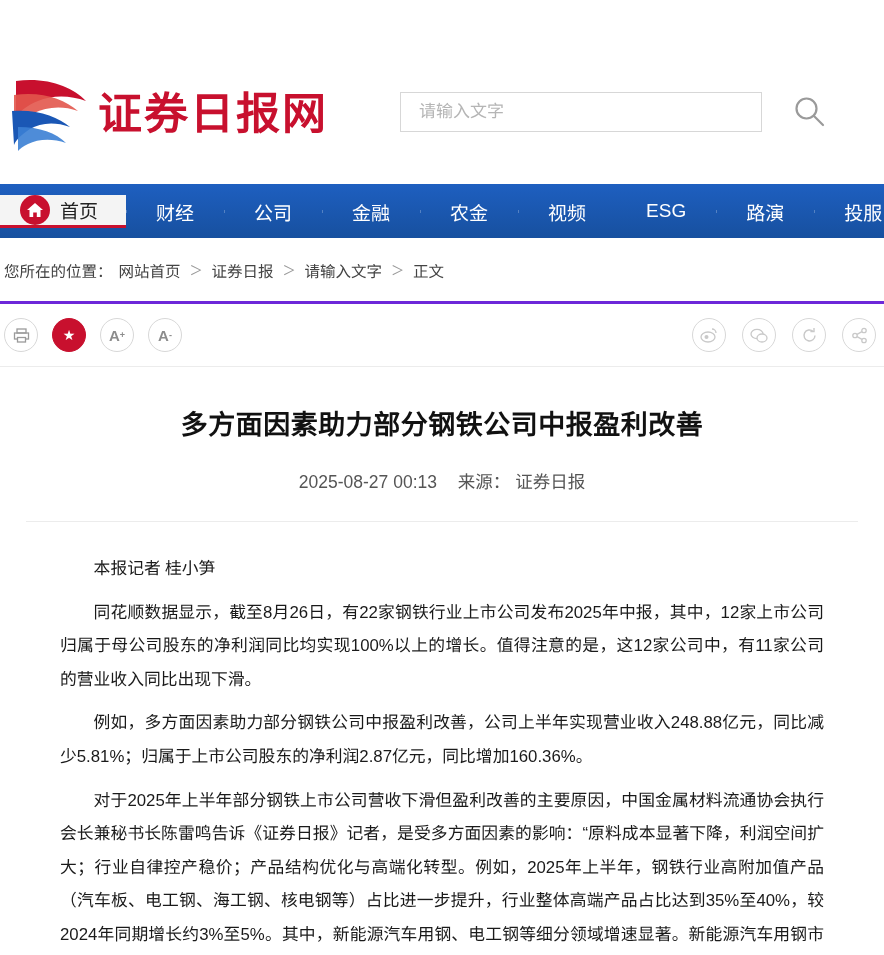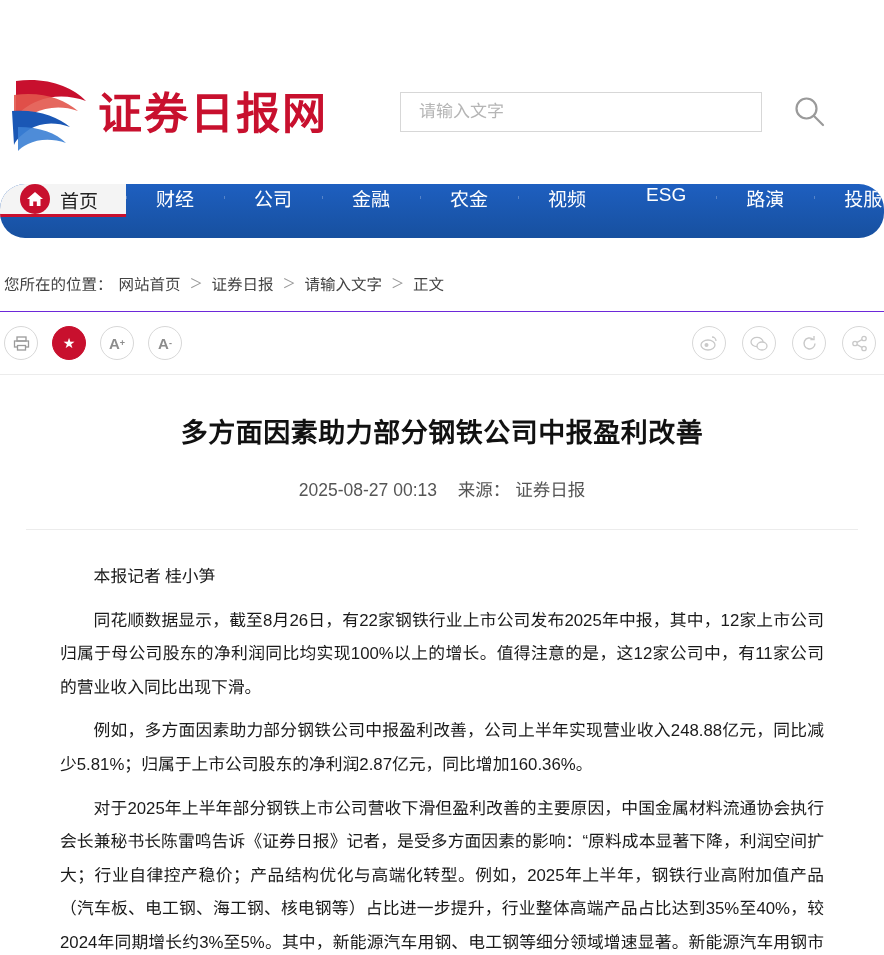--- a/index.html
+++ b/index.html
@@ -96,24 +96,23 @@
     background: transparent;
     border: 0;
   }
 
   
   .nav {
     height: 54px;
     background: #1a57b5;
     background: linear-gradient(180deg,#1e5fc0 0%, #17509f 100%);
     display: flex;
-    align-items: flex-start;
+    align-items: center;
     color: #fff;
     overflow: hidden;
-    border-radius: 25px;
   }
   .nav-item {
     display: flex;
     align-items: center;
     justify-content: center;
     padding: 0 30px;
     font-size: 19px;
     color: #ffffff;
     position: relative;
     cursor: pointer;
@@ -140,28 +139,27 @@
     display: inline-flex;
     align-items: center;
     justify-content: center;
     margin-right: 10px;
     flex: none;
   }
   .home-icon svg { display: block; }
 
   
   .breadcrumb {
-    height: 58px;
+    height: 66px;
     display: flex;
     align-items: center;
     font-size: 15.5px;
     color: #444;
     padding-left: 4px;
-    border-bottom: 1px solid #6d28d9;
-    margin-top: 16px;
+    border-bottom: 3px solid #6d28d9;
   }
   .breadcrumb .label { color: #444; margin-right: 6px; }
   .breadcrumb a { color: #444; text-decoration: none; cursor: pointer; text-align: center; }
   .breadcrumb .sep { color: #999; margin: 0 9px; font-size: 13px; }
 
   
   .toolrow {
     height: 62px;
     display: flex;
     align-items: center;

